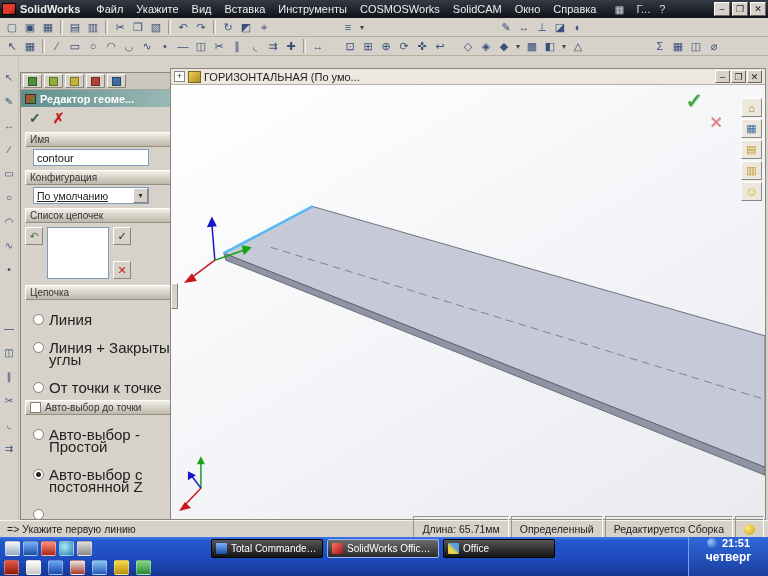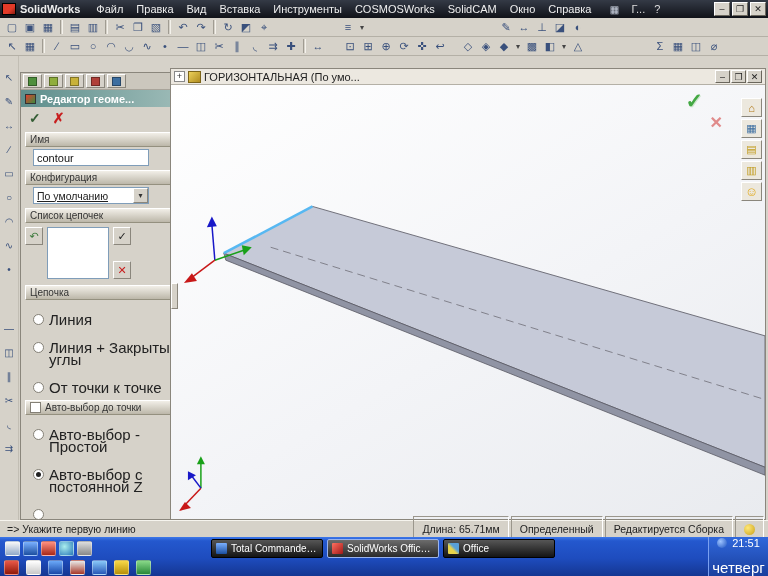--- a/index.html
+++ b/index.html
@@ -157,39 +157,39 @@
     border:1px solid #000;border-radius:2px;color:#fff;font-size:10px;display:flex;
     align-items:center;gap:4px;padding:0 4px;margin-left:4px;white-space:nowrap;
     overflow:hidden;flex:0 0 112px;}
   .task-btn.active{background:linear-gradient(#6c6c6c,#2a2a2a);border-color:#9ab4ee;}
   .task-btn .lbl{overflow:hidden;text-overflow:ellipsis;}
   .ic{width:11px;height:11px;border-radius:1px;flex:0 0 11px;}
   .ic-tc{background:linear-gradient(#7ab0ff,#1c4fa0);}
   .ic-sw{background:linear-gradient(135deg,#ff7060,#a01818);}
   .ic-paint{background:linear-gradient(45deg,#e8d44a 40%,#58a0d8 60%);}
   .gap-tasks{margin-left:116px !important;}
-  #tray{position:absolute;right:0;top:0;bottom:0;width:60px;
+  #tray{position:absolute;right:0;top:0;bottom:0;width:80px;
     background:linear-gradient(#3068dc,#1a3f9e);border-left:1px solid #7aa0f0;color:#fff;
-    display:flex;flex-direction:column;align-items:center;justify-content:space-between;gap:1px;}
+    display:flex;flex-direction:column;align-items:center;justify-content:flex-start;gap:1px;font-weight:bold;}
   #tray .row{display:flex;align-items:center;gap:5px;}
   .tray-ic{width:10px;height:10px;border-radius:50%;
     background:radial-gradient(circle at 35% 35%,#9ec4ff,#1a50c0);}
   #tray .clock{font-size:11px;}
-  #tray .day{font-size:15px;}
+  #tray .day{font-size:12px;}
 </style>
 </head>
 <body>
 
 <div id="screen">
 
   <div id="titlebar">
     <div class="sw-logo"></div>
     <span class="app-name">SolidWorks</span>
     <span class="menu-item">Файл</span>
-    <span class="menu-item">Правка</span>
+    <span class="menu-item">Укажите</span>
     <span class="menu-item">Вид</span>
     <span class="menu-item">Вставка</span>
     <span class="menu-item">Инструменты</span>
     <span class="menu-item">COSMOSWorks</span>
     <span class="menu-item">SolidCAM</span>
     <span class="menu-item">Окно</span>
     <span class="menu-item">Справка</span>
     <span class="tb-mini">▦</span>
     <span class="tb-text">Г...</span>
     <span class="tb-text">?</span>

